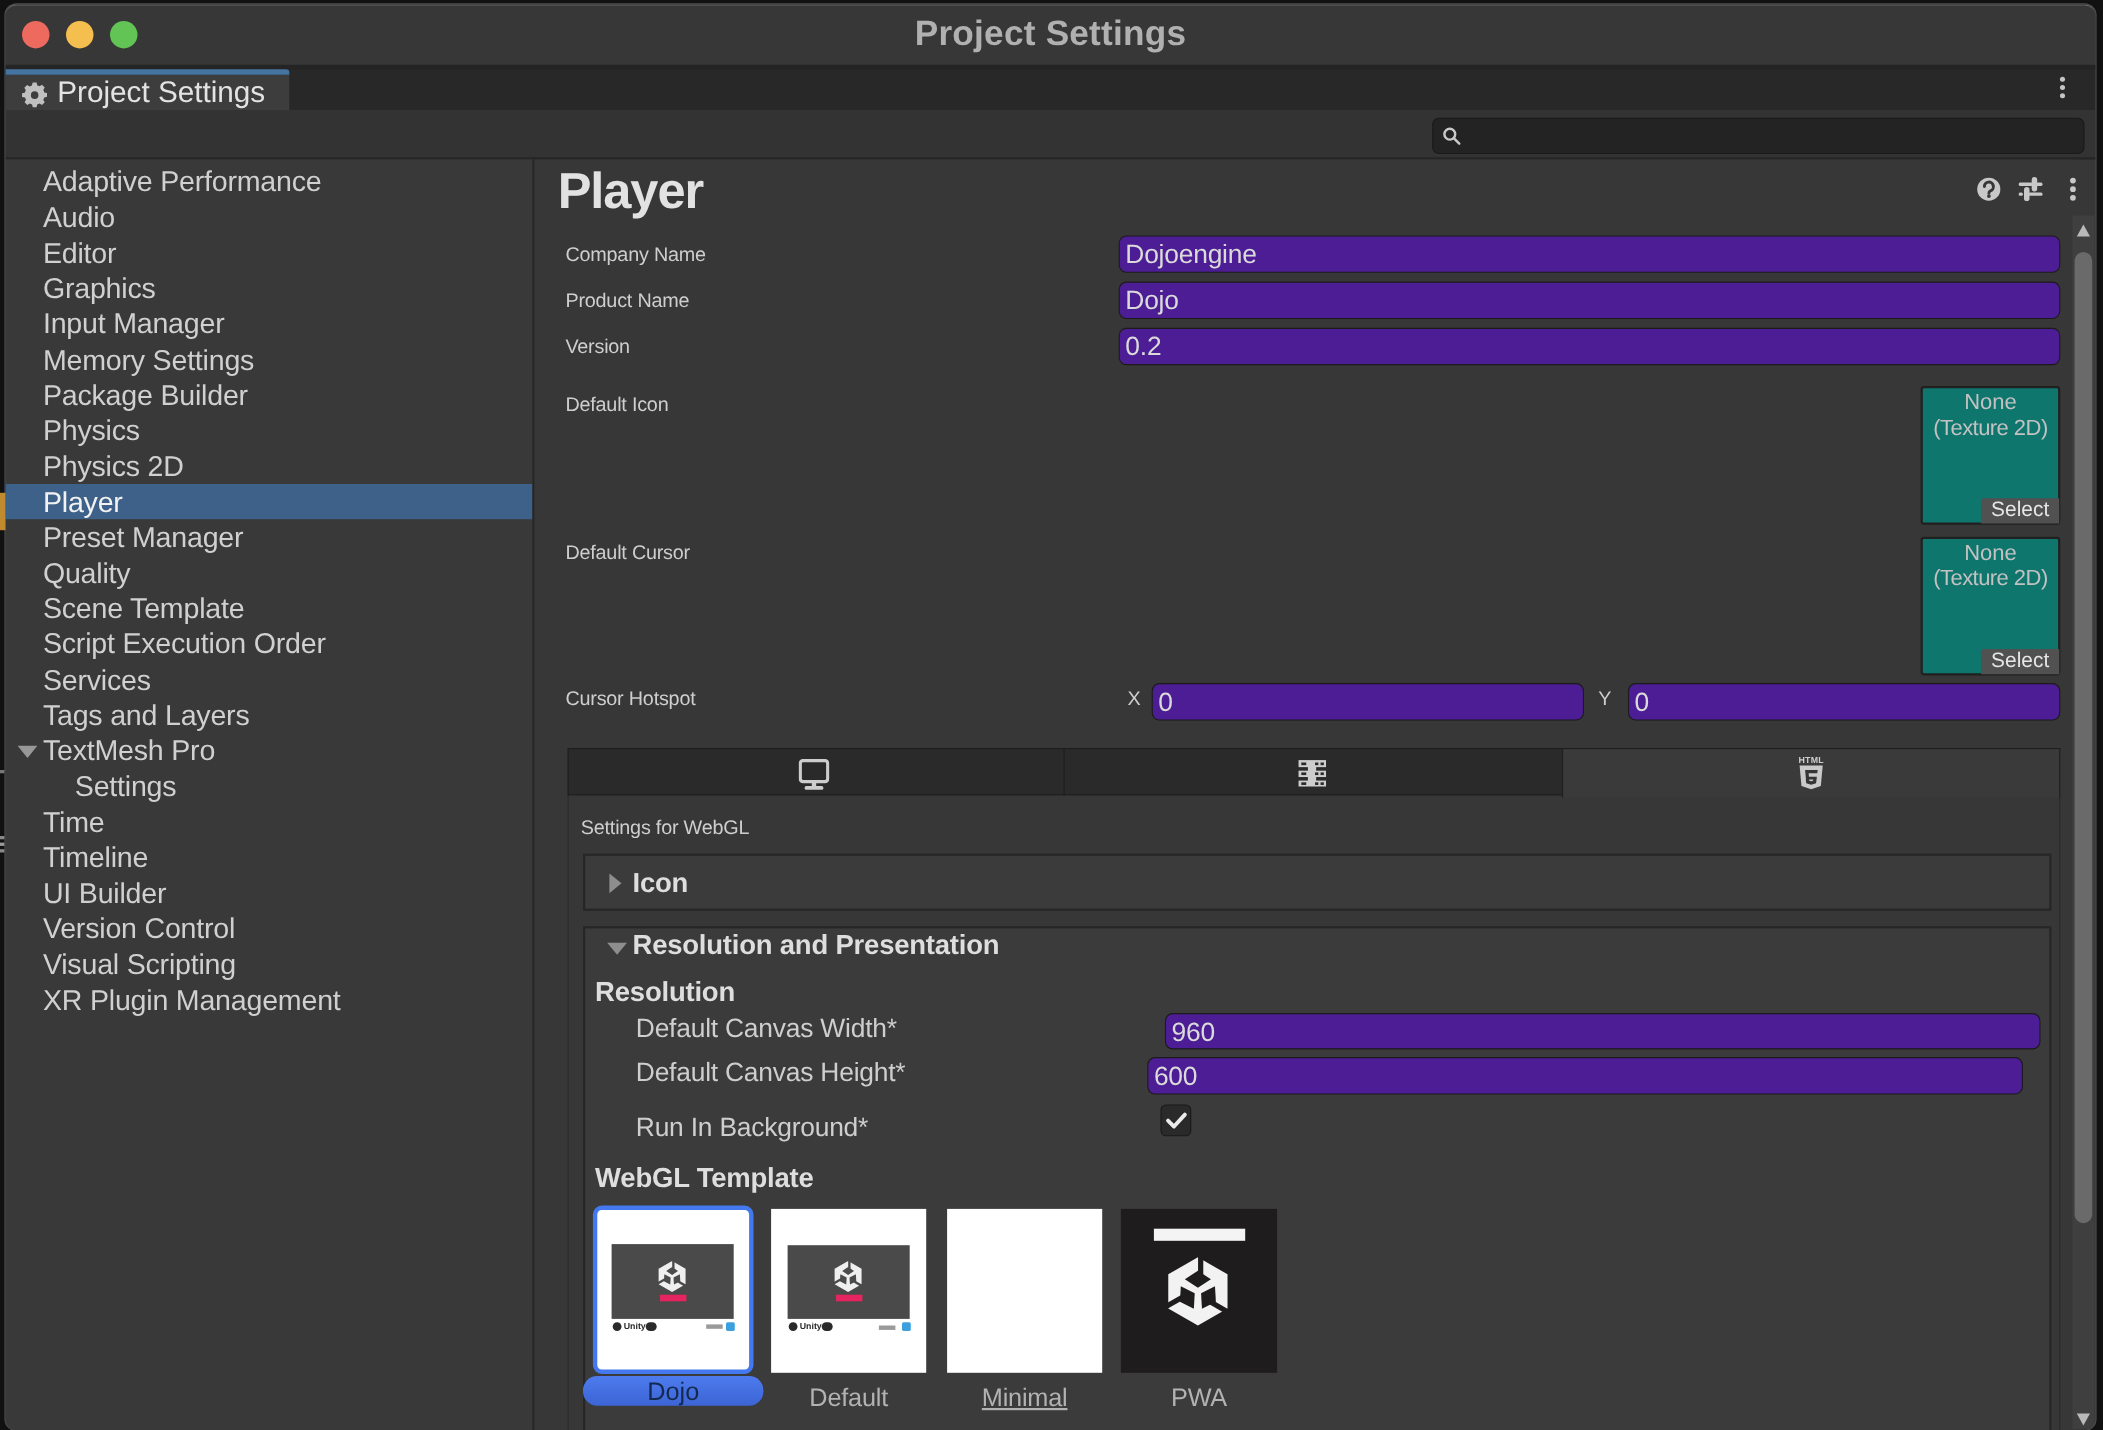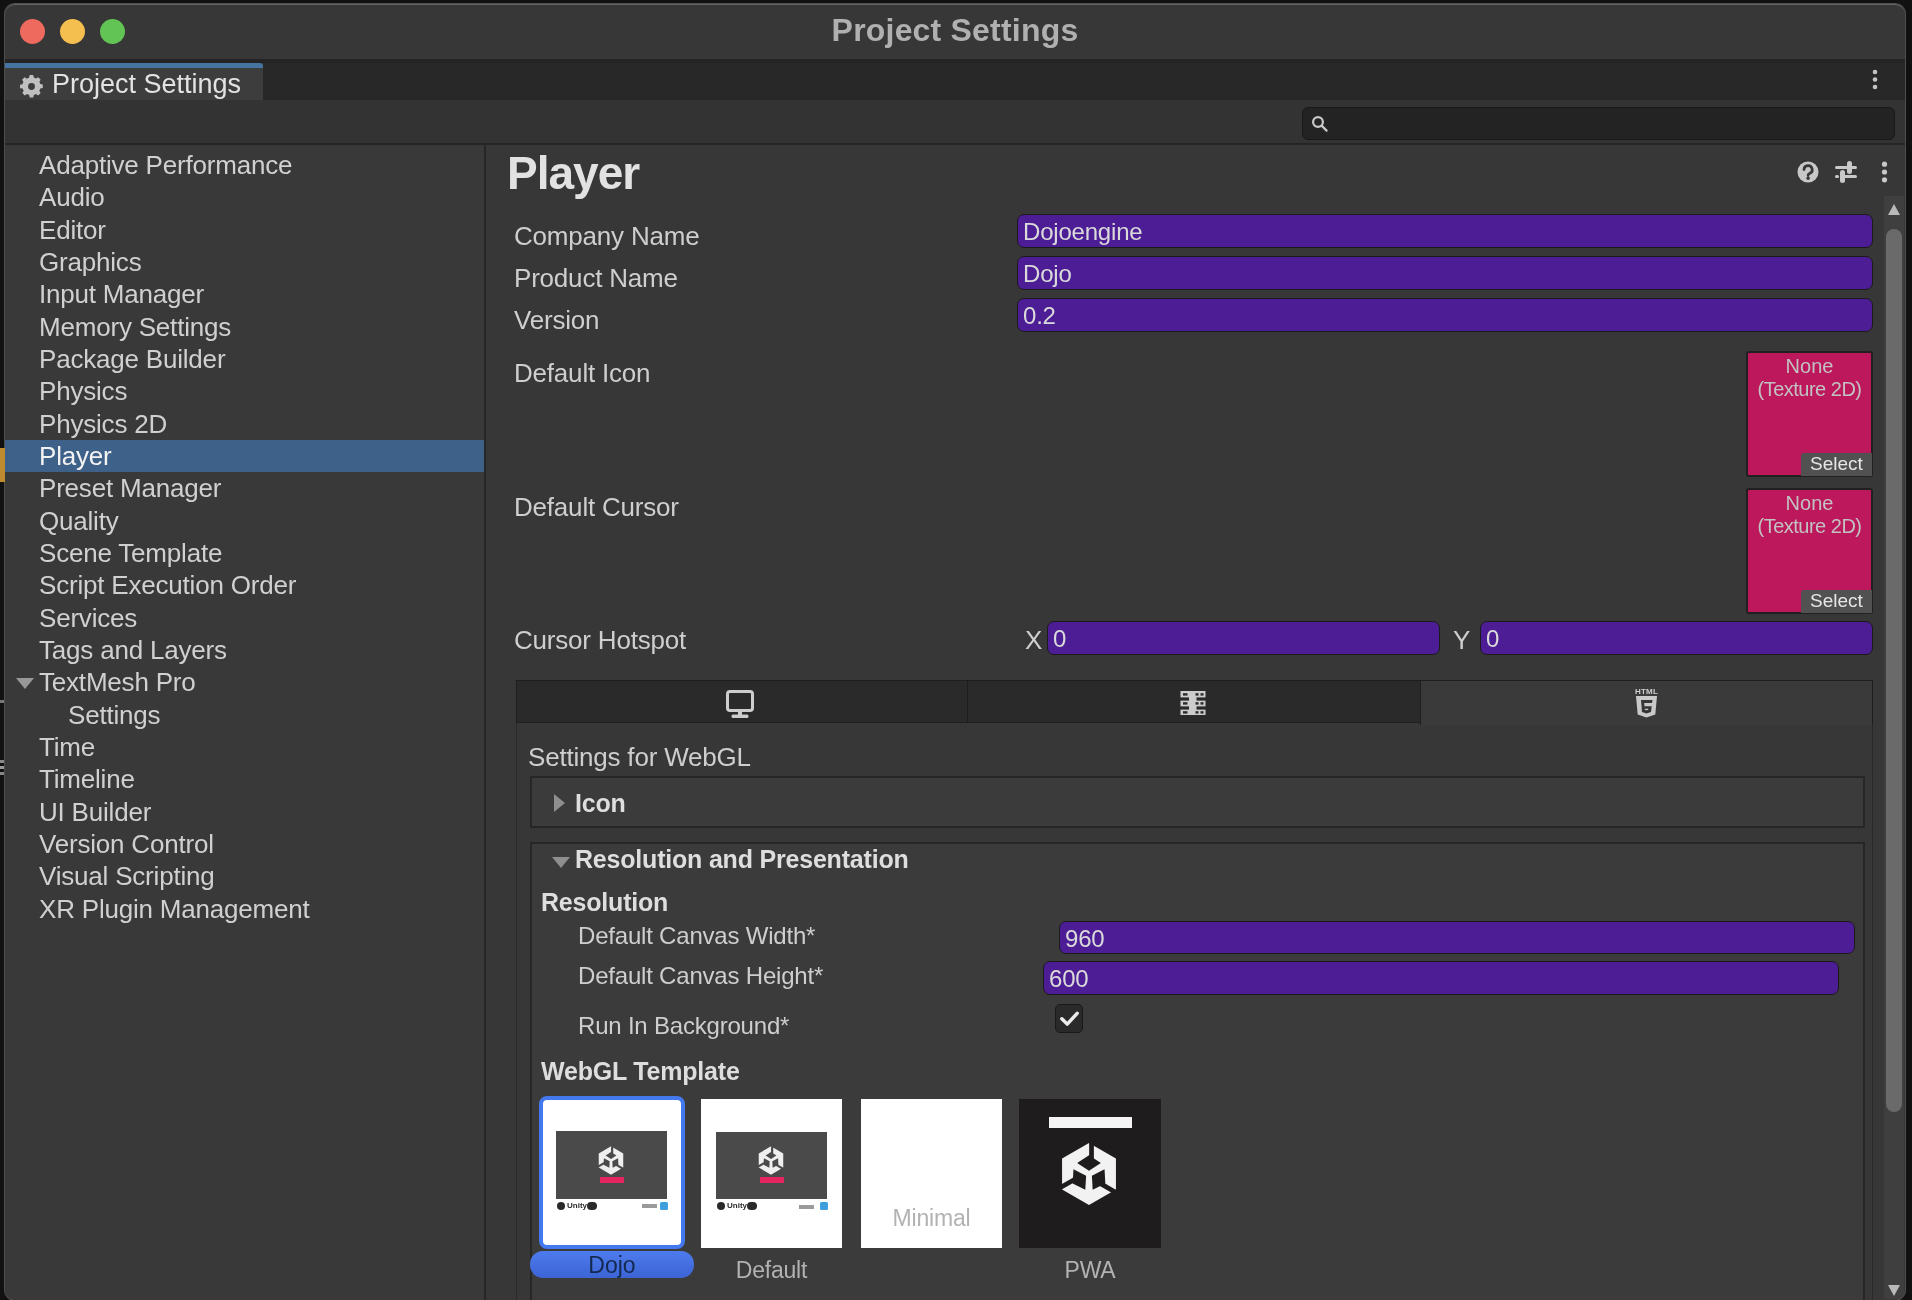--- a/index.html
+++ b/index.html
@@ -33,25 +33,25 @@
 #main { position:absolute; left:481px; top:141px; width:1398px; height:1165px; background:#373737; }
 
 .row { position:relative; height:32.33px; line-height:32.33px; font-size:26px; color:#d0d0d0;
   padding-left:34px; letter-spacing:-0.2px; white-space:nowrap; }
 .row.sel { background:#3d6189; color:#f2f2f2; }
 .row.sub { padding-left:63px; }
 .row .tri { position:absolute; left:11px; top:12px; width:0; height:0;
   border-left:9px solid transparent; border-right:9px solid transparent; border-top:11px solid #989898; }
 
 #phead { position:absolute; left:21px; top:1px; font-size:46px; font-weight:bold; color:#e2e2e2; letter-spacing:-1px; }
-.lab { position:absolute; font-size:26px; color:#cecece; letter-spacing:-0.2px; white-space:nowrap; }
+.lab { position:absolute; font-size:18px; color:#cecece; letter-spacing:-0.2px; white-space:nowrap; }
 .lab2 { position:absolute; font-size:24px; color:#cecece; letter-spacing:-0.2px; white-space:nowrap; }
 .field { position:absolute; background:#4c1d95; border:1px solid #1b1b1b; border-radius:7px;
   font-size:24px; color:#dadada; line-height:34px; padding-left:5px; letter-spacing:-0.2px; }
-.nonebox { position:absolute; width:127px; height:126px; background:#be185d;
+.nonebox { position:absolute; width:127px; height:126px; background:#0f766e;
   border:2px solid #202020; border-radius:3px; text-align:center; }
 .nonebox .n1 { margin-top:2px; font-size:20px; color:#c2c2c2; }
 .nonebox .n2 { font-size:20px; color:#c2c2c2; letter-spacing:-0.5px; }
 .nonebox .sel-btn { position:absolute; right:-1px; bottom:-1px; width:71px; height:23px;
   background:#515151; color:#e6e6e6; font-size:19px; line-height:22px; border-radius:3px 0 0 0; }
 
 .ptab { position:absolute; top:535px; height:43px; background:#2a2a2a; border:1px solid #1e1e1e; }
 .ptab.active { background:#3a3a3a; border-bottom:none; height:45px; }
 
 .gbox { position:absolute; left:44px; width:1335px; background:#3b3b3b; border:2px solid #262626; }
@@ -273,21 +273,21 @@
     </svg>
     <div class="redbar" style="left:274px; top:1032px; width:24px; height:6px;"></div>
     <div class="abs" style="left:231px; top:1057px; width:8px; height:8px; border-radius:50%; background:#2a2a2a;"></div>
     <div class="abs" style="left:241px; top:1056px; font-size:8px; font-weight:bold; color:#2a2a2a;">Unity</div>
     <div class="abs" style="left:261px; top:1057px; width:10px; height:8px; border-radius:4px; background:#2a2a2a;"></div>
     <div class="abs" style="left:313px; top:1060px; width:15px; height:3.5px; background:#9a9a9a;"></div>
     <div class="abs" style="left:334px; top:1057px; width:8px; height:8px; background:#3ba0dd; border-radius:1.5px;"></div>
     <div class="clabel" style="left:215px; top:1112px; width:141px;text-align:center;">Default</div>
 
     <div class="card" style="left:375px; top:954px; width:141px; height:149px;"></div>
-    <div class="clabel" style="left:375px; top:1060px; width:141px;">Minimal</div>
+    <div class="clabel" style="left:375px; top:1112px; width:141px;text-decoration:underline;">Minimal</div>
 
     <div class="abs" style="left:533px; top:954px; width:142px; height:149px; background:#1e1c1d;"></div>
     <div class="abs" style="left:563px; top:972px; width:83px; height:11px; background:#f4f4f4;"></div>
     <svg class="abs" style="left:566px; top:990px;" width="74" height="78" viewBox="0 0 100 104">
       <polygon points="50,10 86.4,31 86.4,73 50,94 13.6,73 13.6,31" fill="#f2f2f2"></polygon>
       <g fill="#1e1c1d">
         <rect x="50.2" y="2" width="6.4" height="30"></rect>
         <rect x="50.2" y="2" width="6.4" height="30" transform="rotate(120 50 52)"></rect>
         <rect x="50.2" y="2" width="6.4" height="30" transform="rotate(240 50 52)"></rect>
         <polygon points="50,26.5 66,37 50,47.5 34,37"></polygon>

